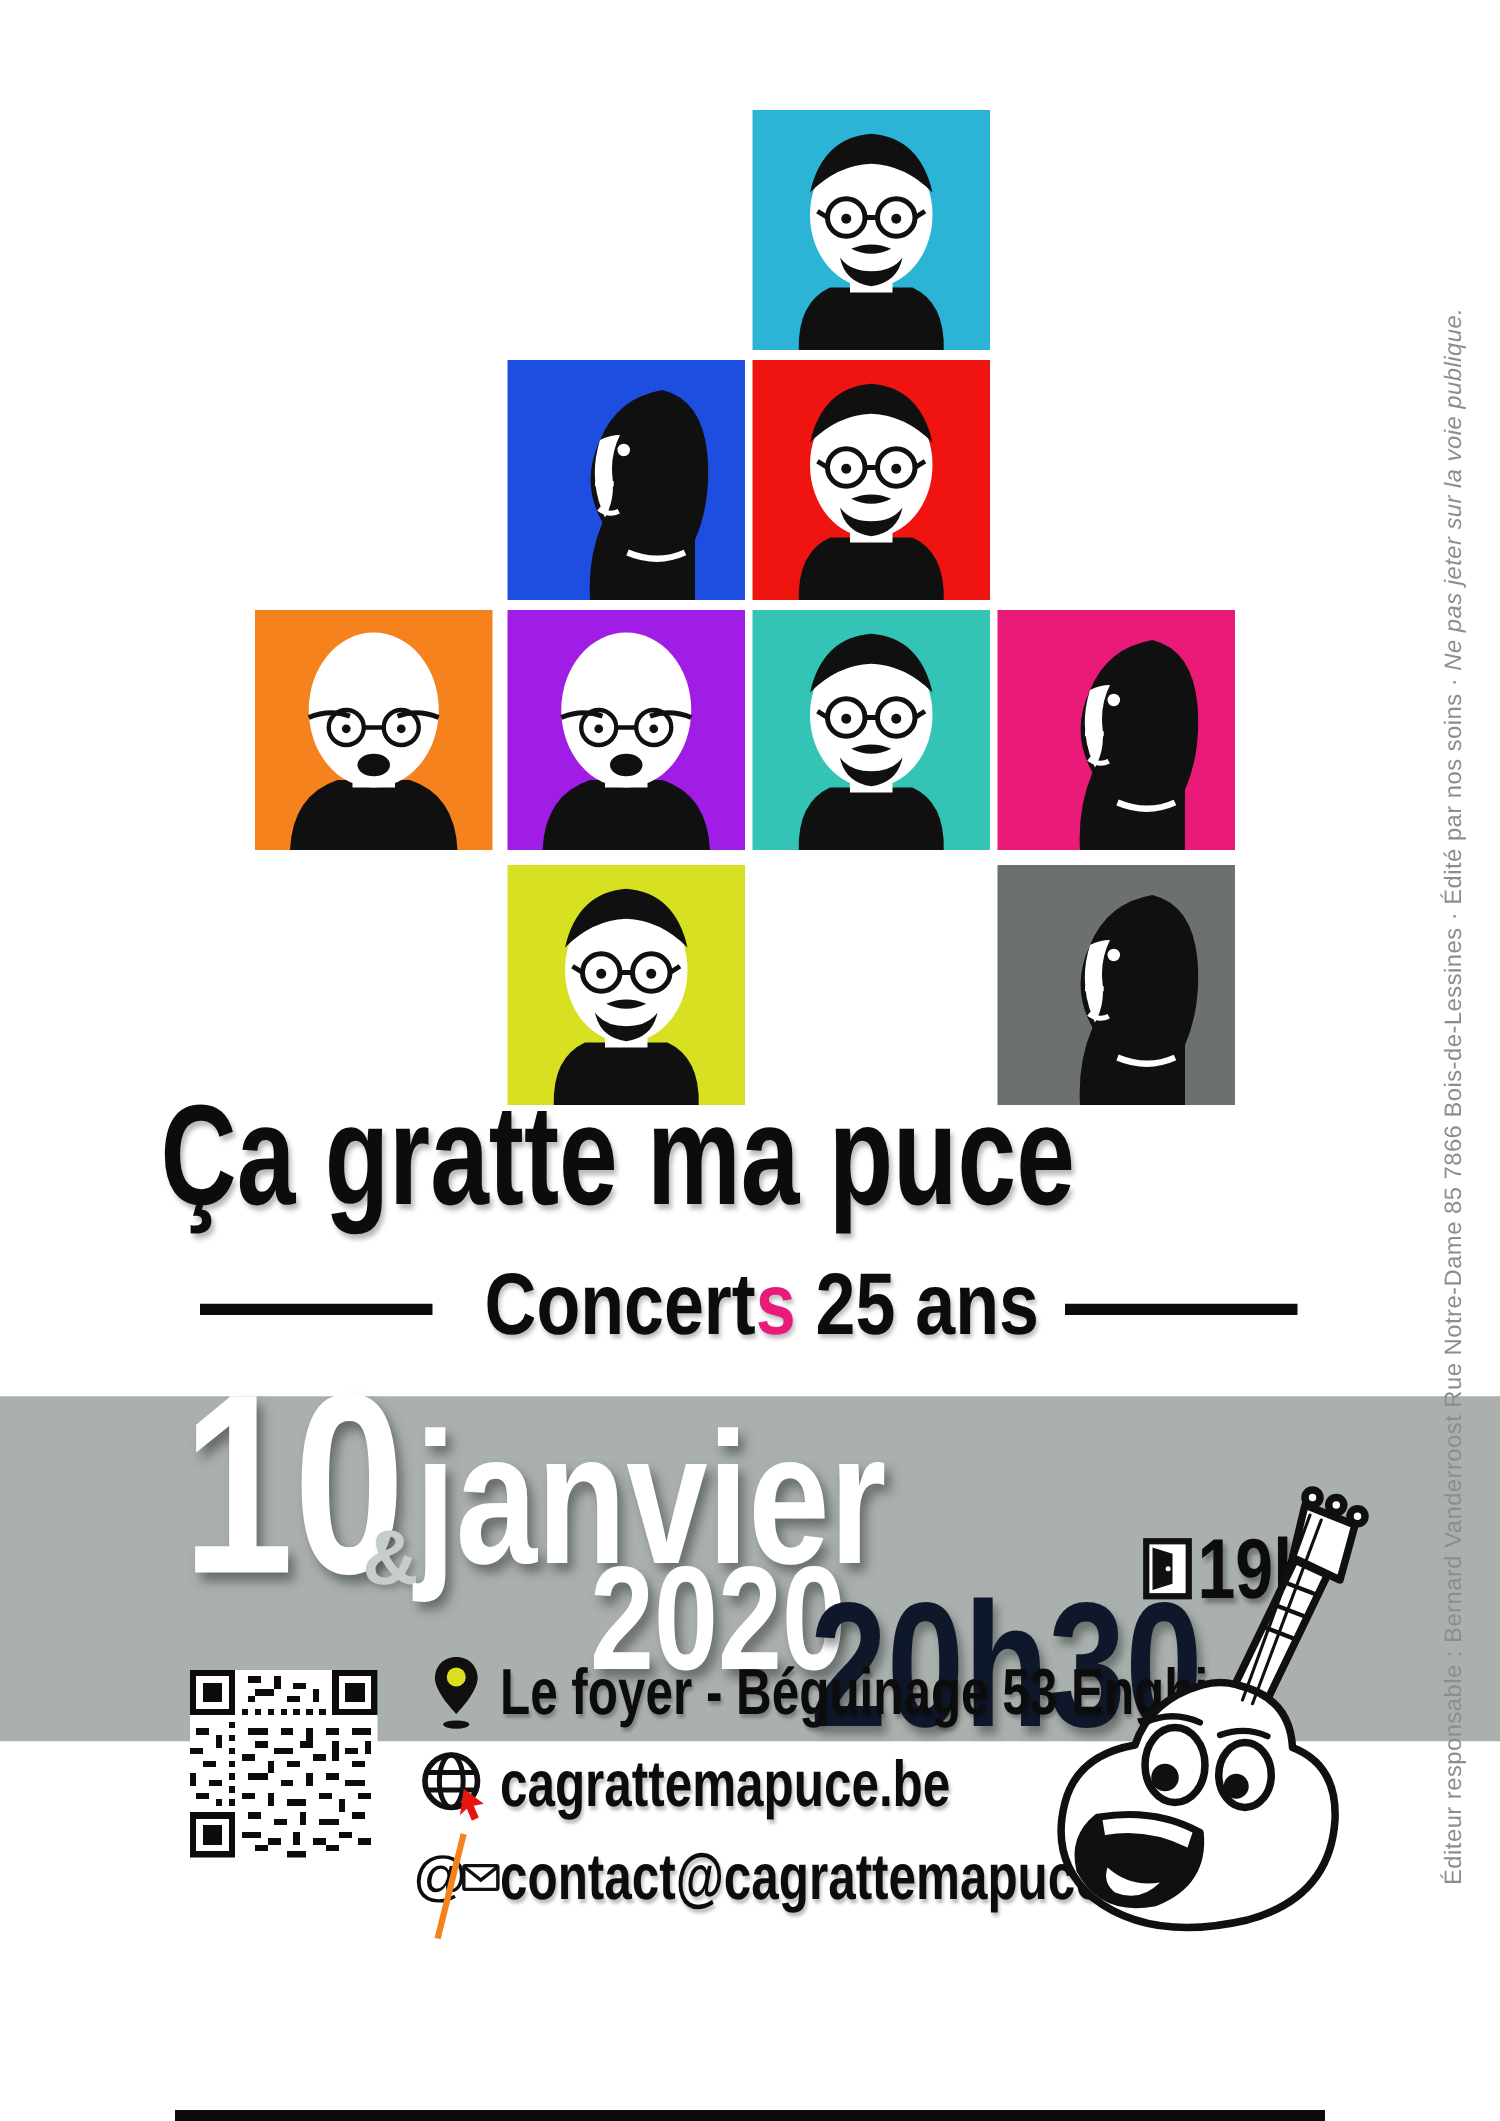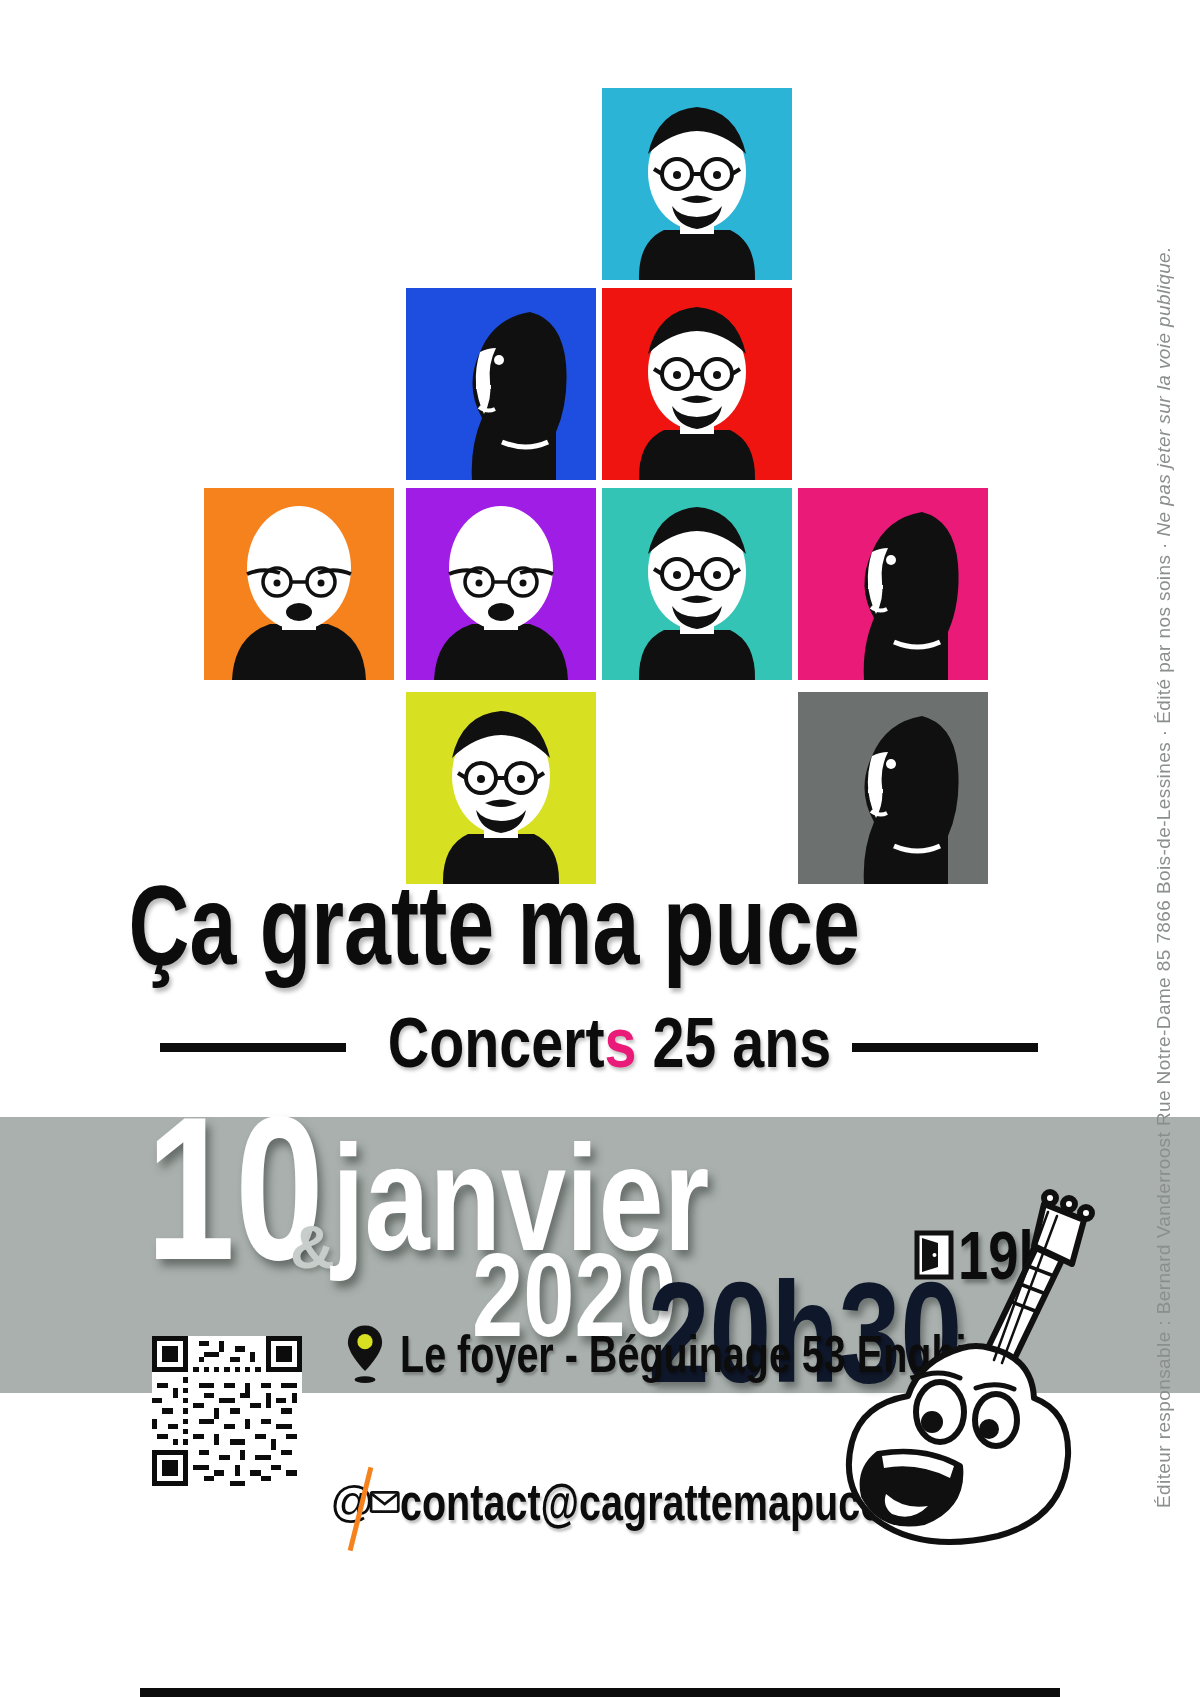--- a/index.html
+++ b/index.html
@@ -202,20 +202,31 @@
     <div class="icon-cell">
       <svg width="38" height="64" viewBox="0 0 40 64">
         <path d="M20 2 C9 2 2 10 2 20 C2 32 20 50 20 50 C20 50 38 32 38 20 C38 10 31 2 20 2 Z" fill="#101010"></path>
         <circle cx="20" cy="19" r="8" fill="#d8e021"></circle>
         <ellipse cx="20" cy="59" rx="11" ry="3.5" fill="#101010"></ellipse>
       </svg>
     </div>
     <div class="contact-text">Le foyer - Béguinage 53 Enghien</div>
   </div>
 
+  <div class="contact-row" style="top:1392px;height:72px">
+    <div class="icon-cell">
+      <svg width="60" height="62" viewBox="0 0 60 62">
+        <circle cx="26" cy="28" r="21" fill="none" stroke="#101010" stroke-width="4.5"></circle>
+        <ellipse cx="26" cy="28" rx="9.5" ry="21" fill="none" stroke="#101010" stroke-width="4"></ellipse>
+        <path d="M7 21 H45 M6 35 H46" stroke="#101010" stroke-width="4" fill="none"></path>
+        <path d="M36 34 L52 46 L44 47.5 L48 57 L42.5 59.5 L38.5 50 L33 55 Z" fill="#e8150f"></path>
+      </svg>
+    </div>
+    <div class="contact-text">cagrattemapuce.be</div>
+  </div>
 
   <div class="contact-row" style="top:1466px;height:72px">
     <div class="icon-cell">
       <span class="at-glyph">@</span>
       <svg width="40" height="32" viewBox="0 0 46 36" style="margin-left:-6px">
         <rect x="3" y="4" width="40" height="28" rx="2" fill="#ffffff" stroke="#101010" stroke-width="4"></rect>
         <path d="M4 6 L23 21 L42 6" fill="none" stroke="#101010" stroke-width="4"></path>
       </svg>
       <div class="orange-slash"></div>
     </div>

